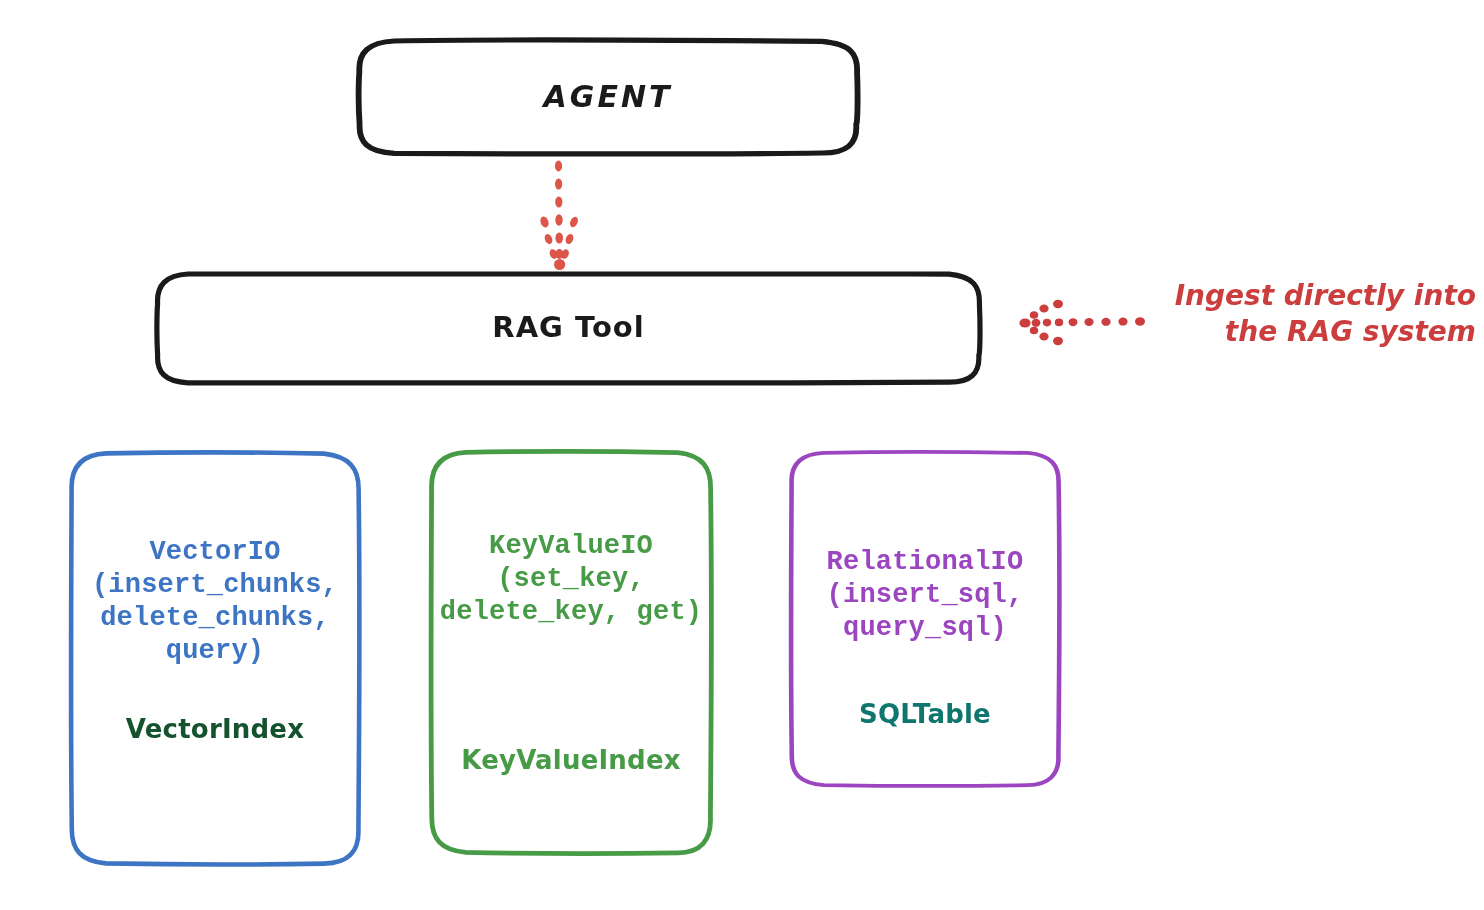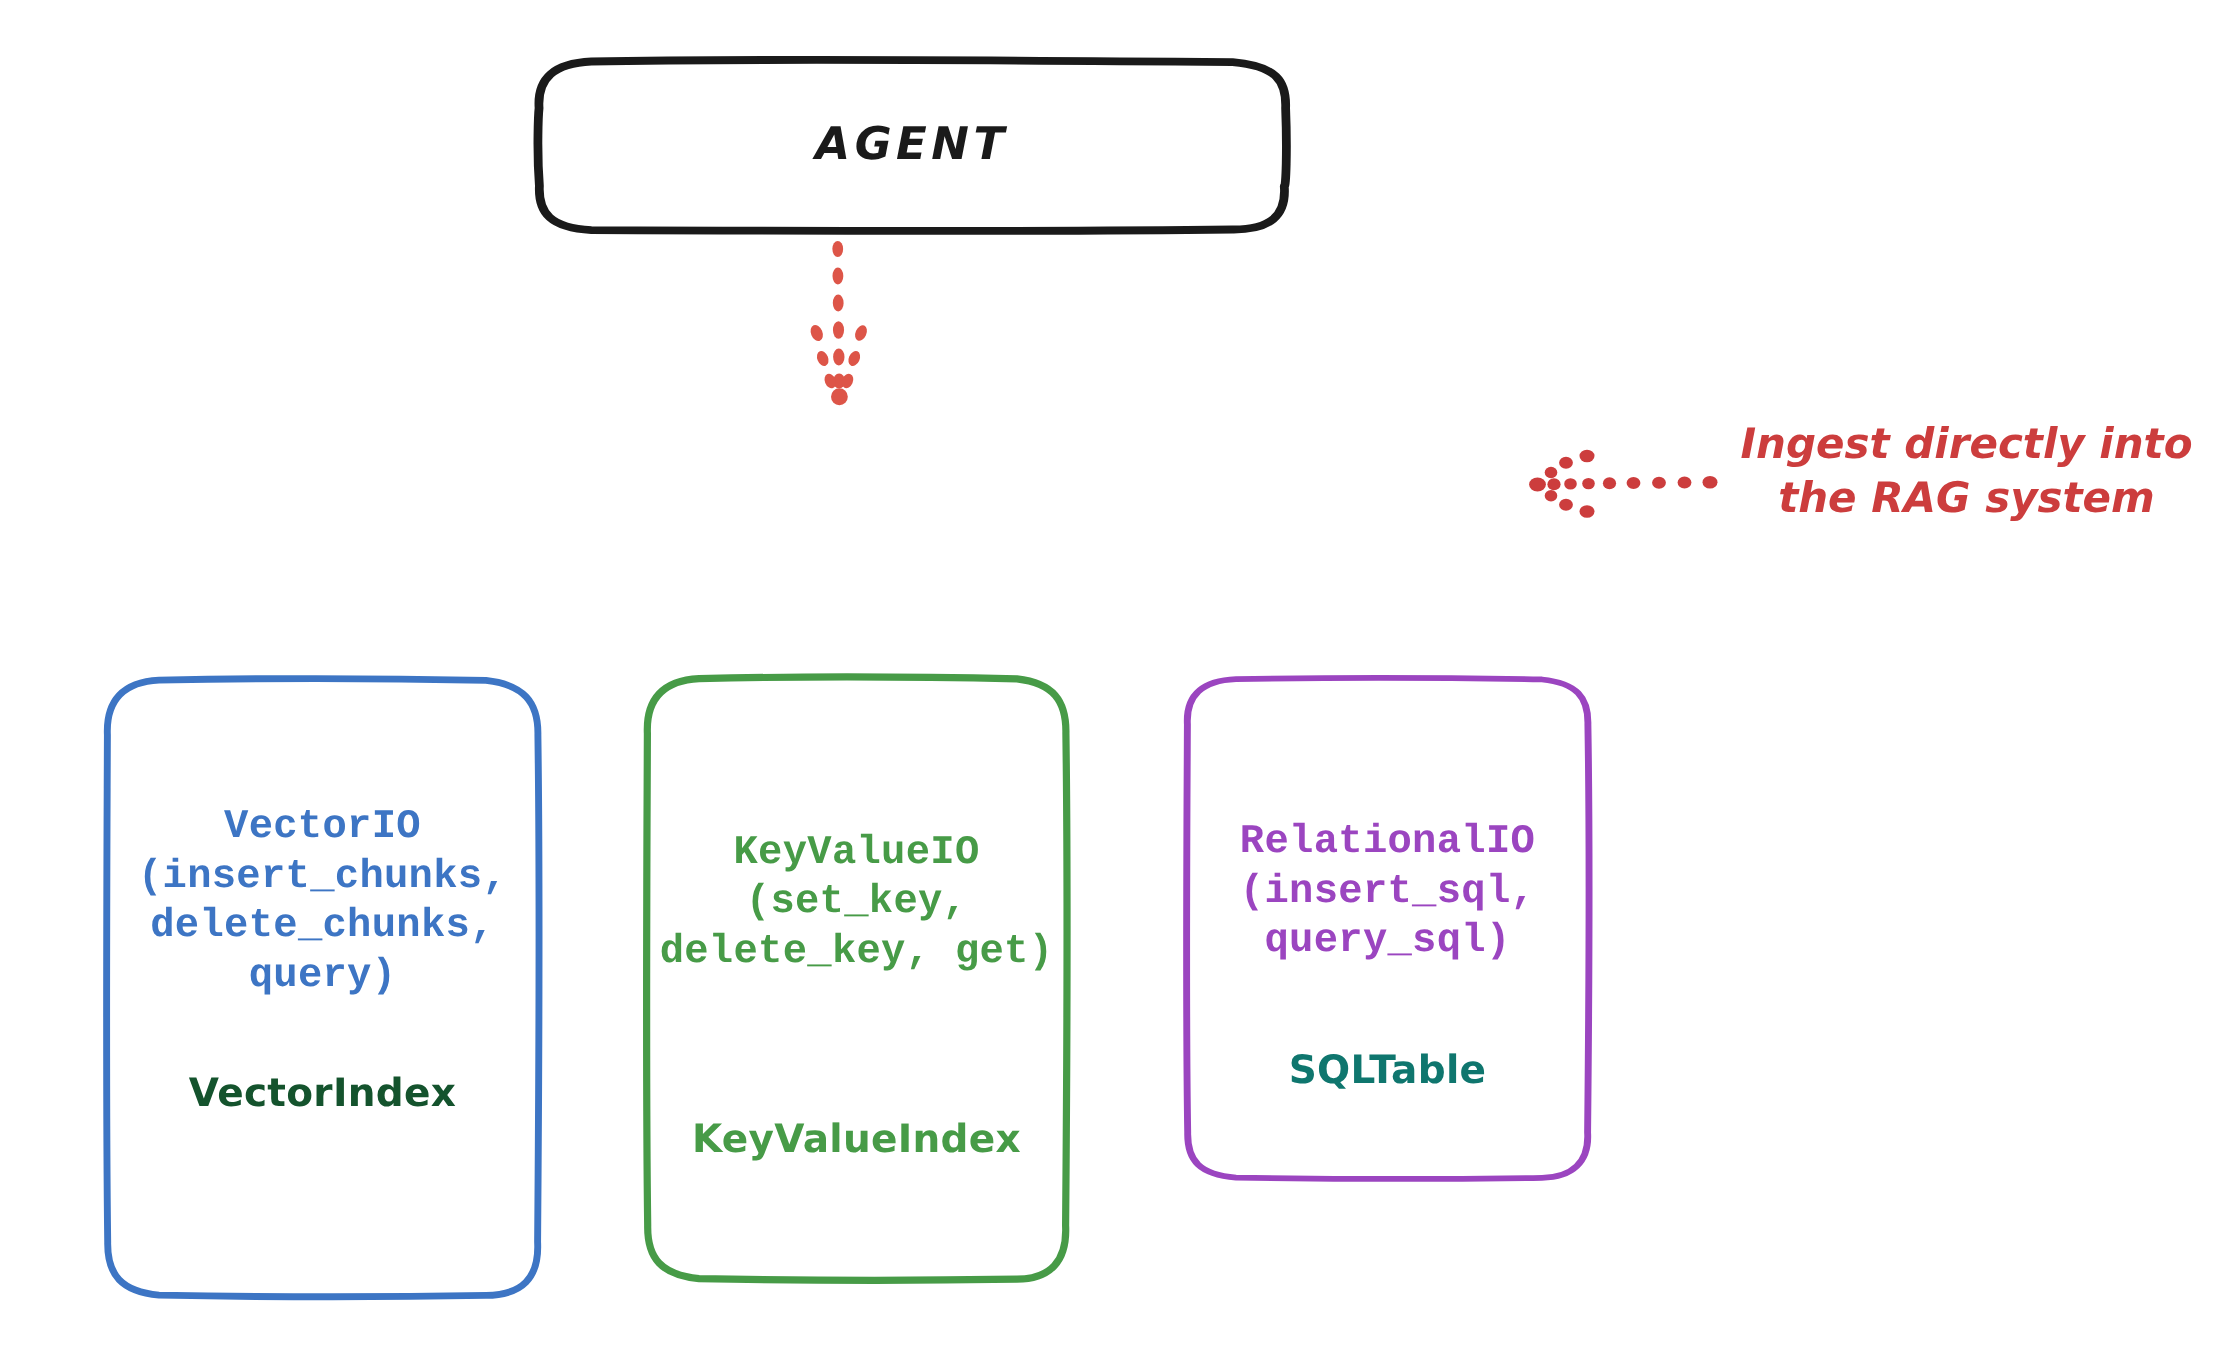--- a/index.html
+++ b/index.html
@@ -76,21 +76,21 @@
     font-family: Liberation Mono, monospace;
   }
   .store-index {
     font-size: 26px;
     font-weight: 600;
   }
 
   #vectorio-api   { top: 86px;  color: #3d75c4; }
   #vectorio-index { top: 264px; color: #14532d; }
 
-  #keyvalue-api   { top: 104px;  color: #479b47; text-align: center; }
+  #keyvalue-api   { top: 81px;  color: #479b47; text-align: center; }
   #keyvalue-index { top: 256px; color: #479b47; margin-top: 40px; }
 
   #relational-api   { top: 96px;  color: #9b45c0; }
   #relational-index { top: 249px; color: #0f766e; }
 
   
   .arrow-svg {
     position: absolute;
     overflow: visible;
   }
@@ -101,40 +101,49 @@
   #ingest-note {
     position: absolute;
     left: 1146px;
     top: 278px;
     width: 330px;
     color: #cc3d3d;
     font-size: 28px;
     font-weight: 600;
     font-style: italic;
     line-height: 1.3;
-    text-align: center;
+    text-align: right;
     white-space: pre-line;
     font-family: "DejaVu Sans", sans-serif;
   }
 </style>
 </head>
 <body>
 
 <div id="canvas">
 
   <div class="sketch-box" id="agent-box">
     <svg viewBox="0 0 448 118" preserveAspectRatio="none">
       <path d="M 34 3 C 120 1.2, 250 1.8, 414 3.4 C 440 6, 446 16, 445.4 34
                C 446.4 62, 445.6 88, 444.6 86 C 446 106, 436 115.2, 414 115
                C 300 116.6, 160 116, 34 115.4 C 10 114, 2.4 104, 3.2 86
                C 1.6 62, 2.6 38, 3 34 C 1.8 14, 12 4.2, 34 3 Z" fill="none" stroke="#1a1a1a" stroke-width="5.2" stroke-linecap="round" stroke-linejoin="round"></path>
     </svg>
     <div class="box-text" id="agent-label">AGENT</div>
   </div>
 
+  <div class="sketch-box" id="rag-tool-box">
+    <svg viewBox="0 0 827 114" preserveAspectRatio="none">
+      <path d="M 33 3 C 200 1, 500 1.6, 794 3.2 C 819 5.6, 825 16, 824.4 33
+               C 825.6 60, 824.8 86, 823.8 84 C 825 103, 815 111.4, 794 111.2
+               C 520 113, 220 112.4, 33 111.8 C 9 110.4, 1.8 100.6, 2.6 84
+               C 1.2 60, 2.2 37, 2.6 33 C 1.4 14, 11 4.2, 33 3 Z" fill="none" stroke="#1a1a1a" stroke-width="5.2" stroke-linecap="round" stroke-linejoin="round"></path>
+    </svg>
+    <div class="box-text" id="rag-tool-label">RAG Tool</div>
+  </div>
 
   <svg class="arrow-svg" id="agent-to-rag-arrow" viewBox="0 0 120 112">
     <g fill="#dd5548">
       <ellipse cx="58.5" cy="6" rx="3.6" ry="5.4"></ellipse>
       <ellipse cx="58.6" cy="24" rx="3.6" ry="5.6"></ellipse>
       <ellipse cx="58.8" cy="42" rx="3.6" ry="5.6"></ellipse>
       <ellipse cx="59.0" cy="60" rx="3.7" ry="5.8"></ellipse>
       <ellipse cx="59.2" cy="78" rx="3.8" ry="5.6"></ellipse>
       <ellipse cx="59.4" cy="94" rx="4.0" ry="5.0"></ellipse>
       <ellipse cx="59.6" cy="104.5" rx="5.6" ry="5.6"></ellipse>

